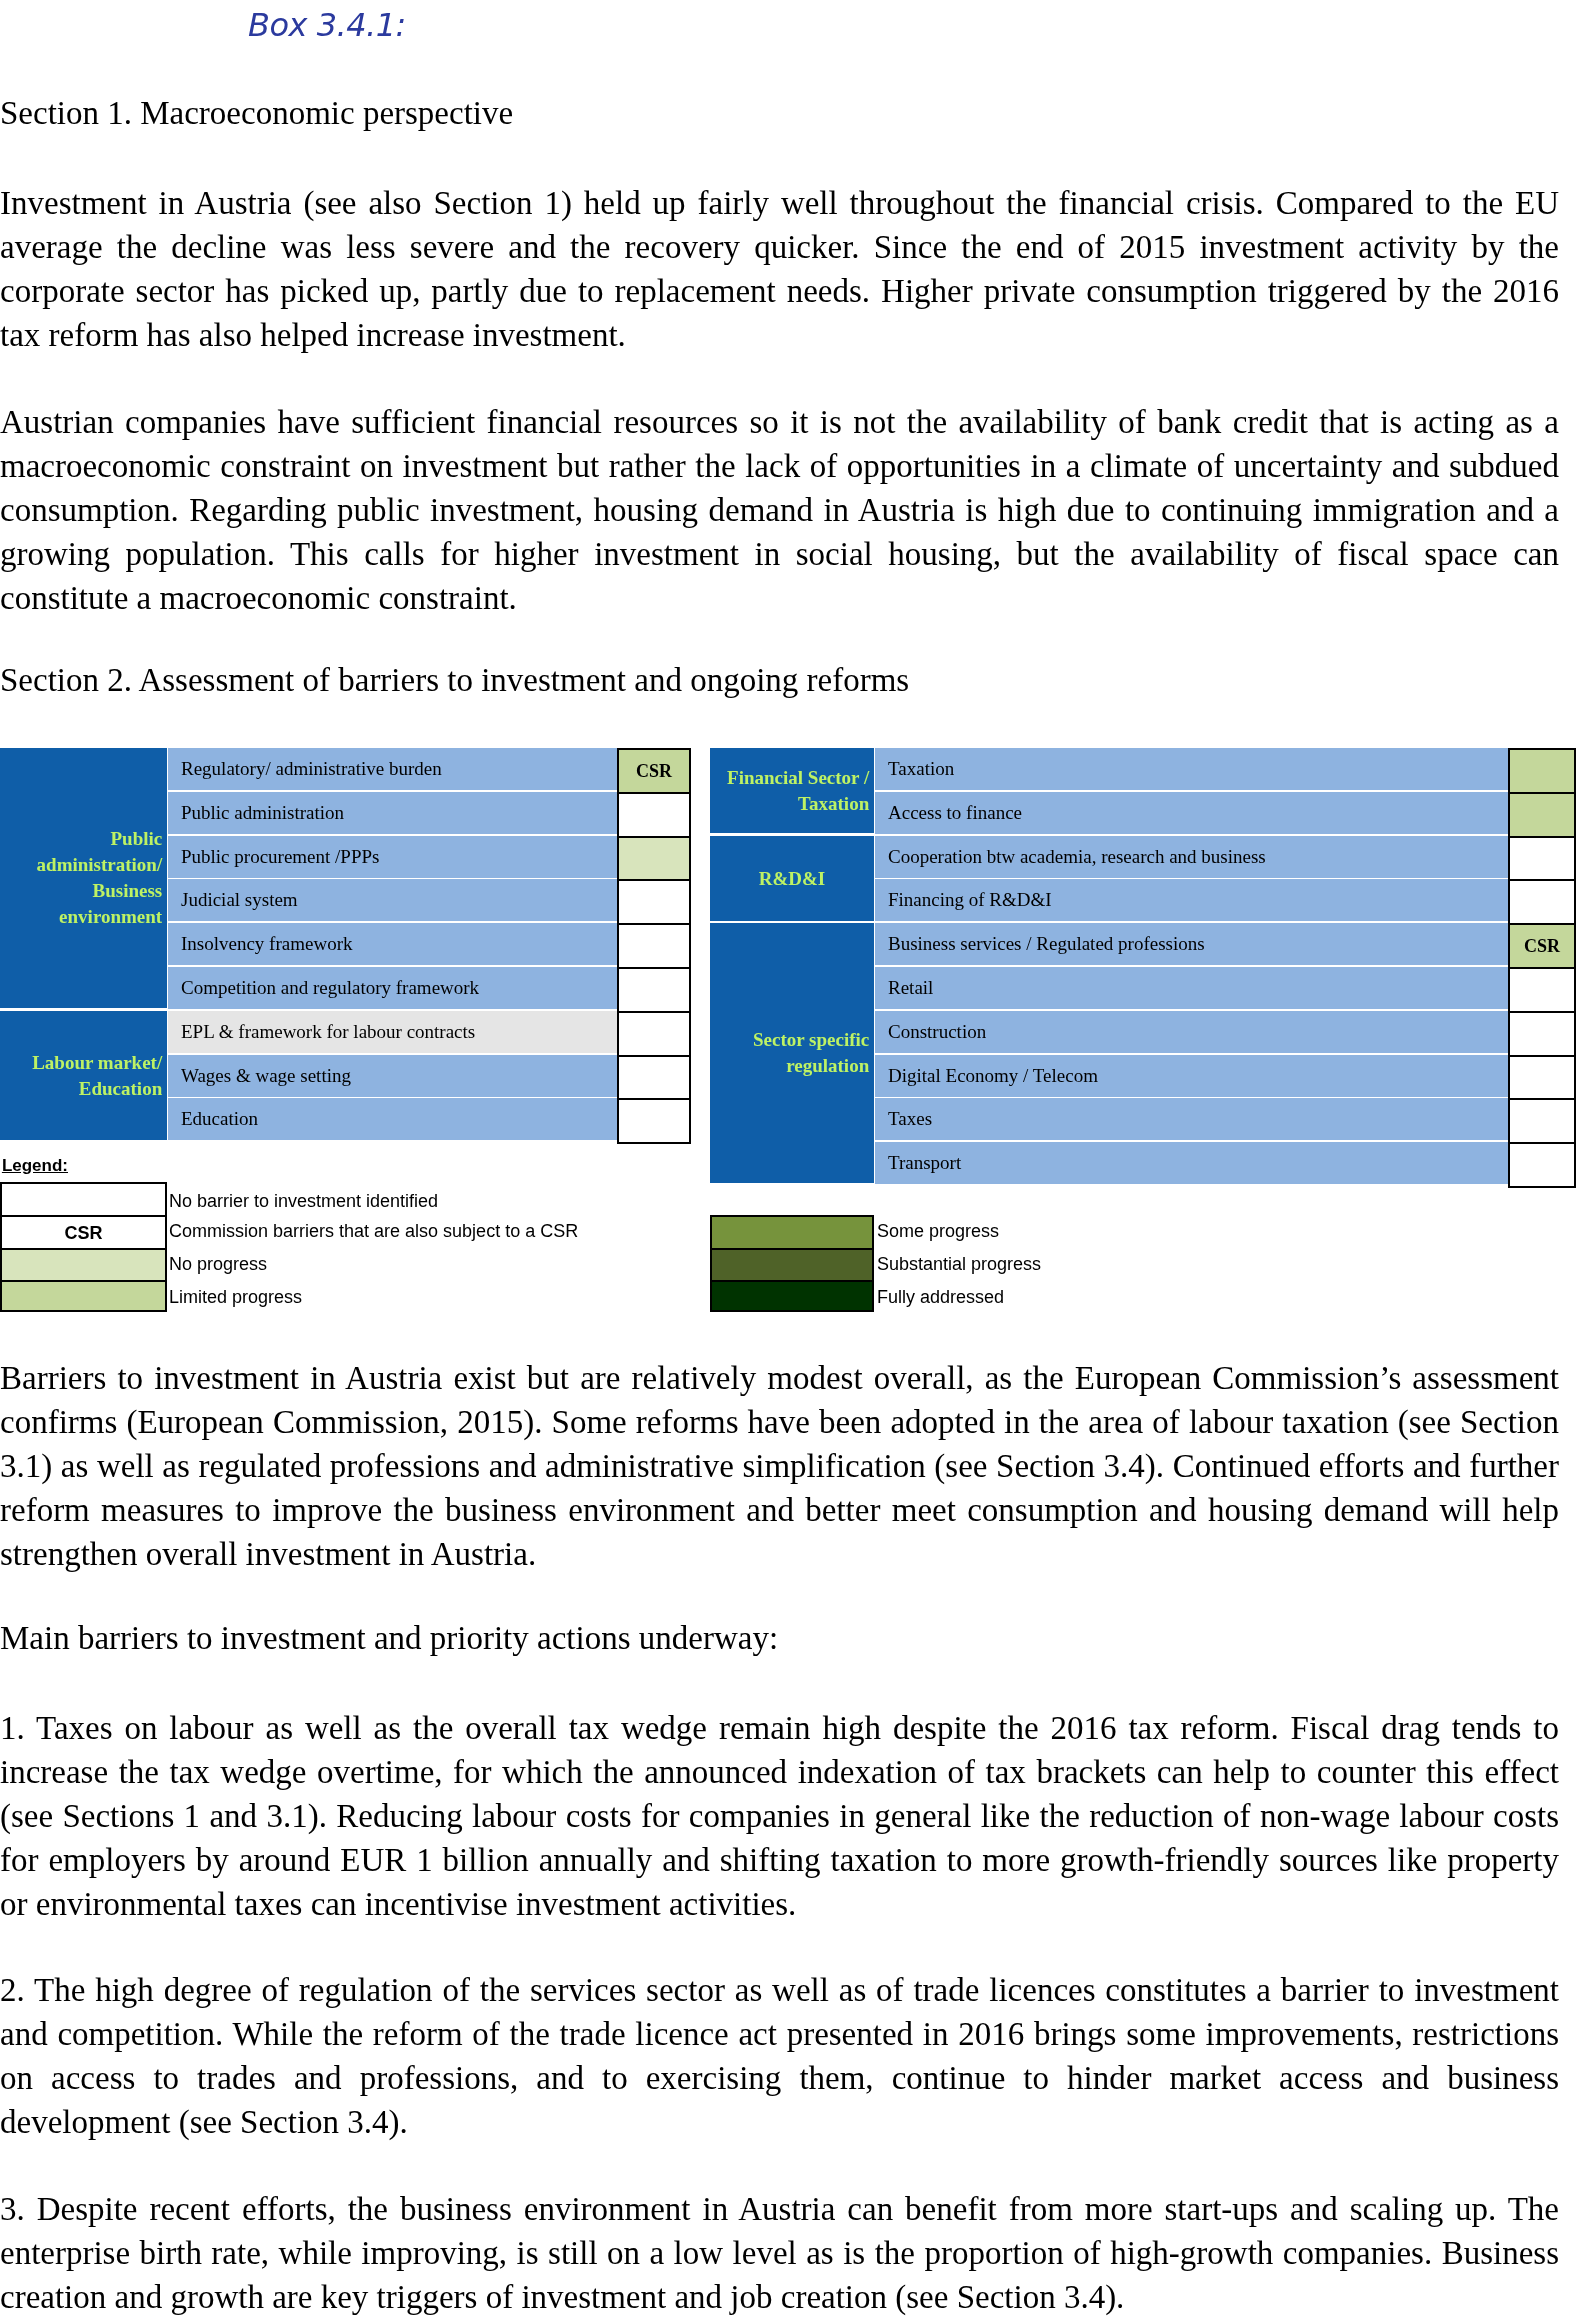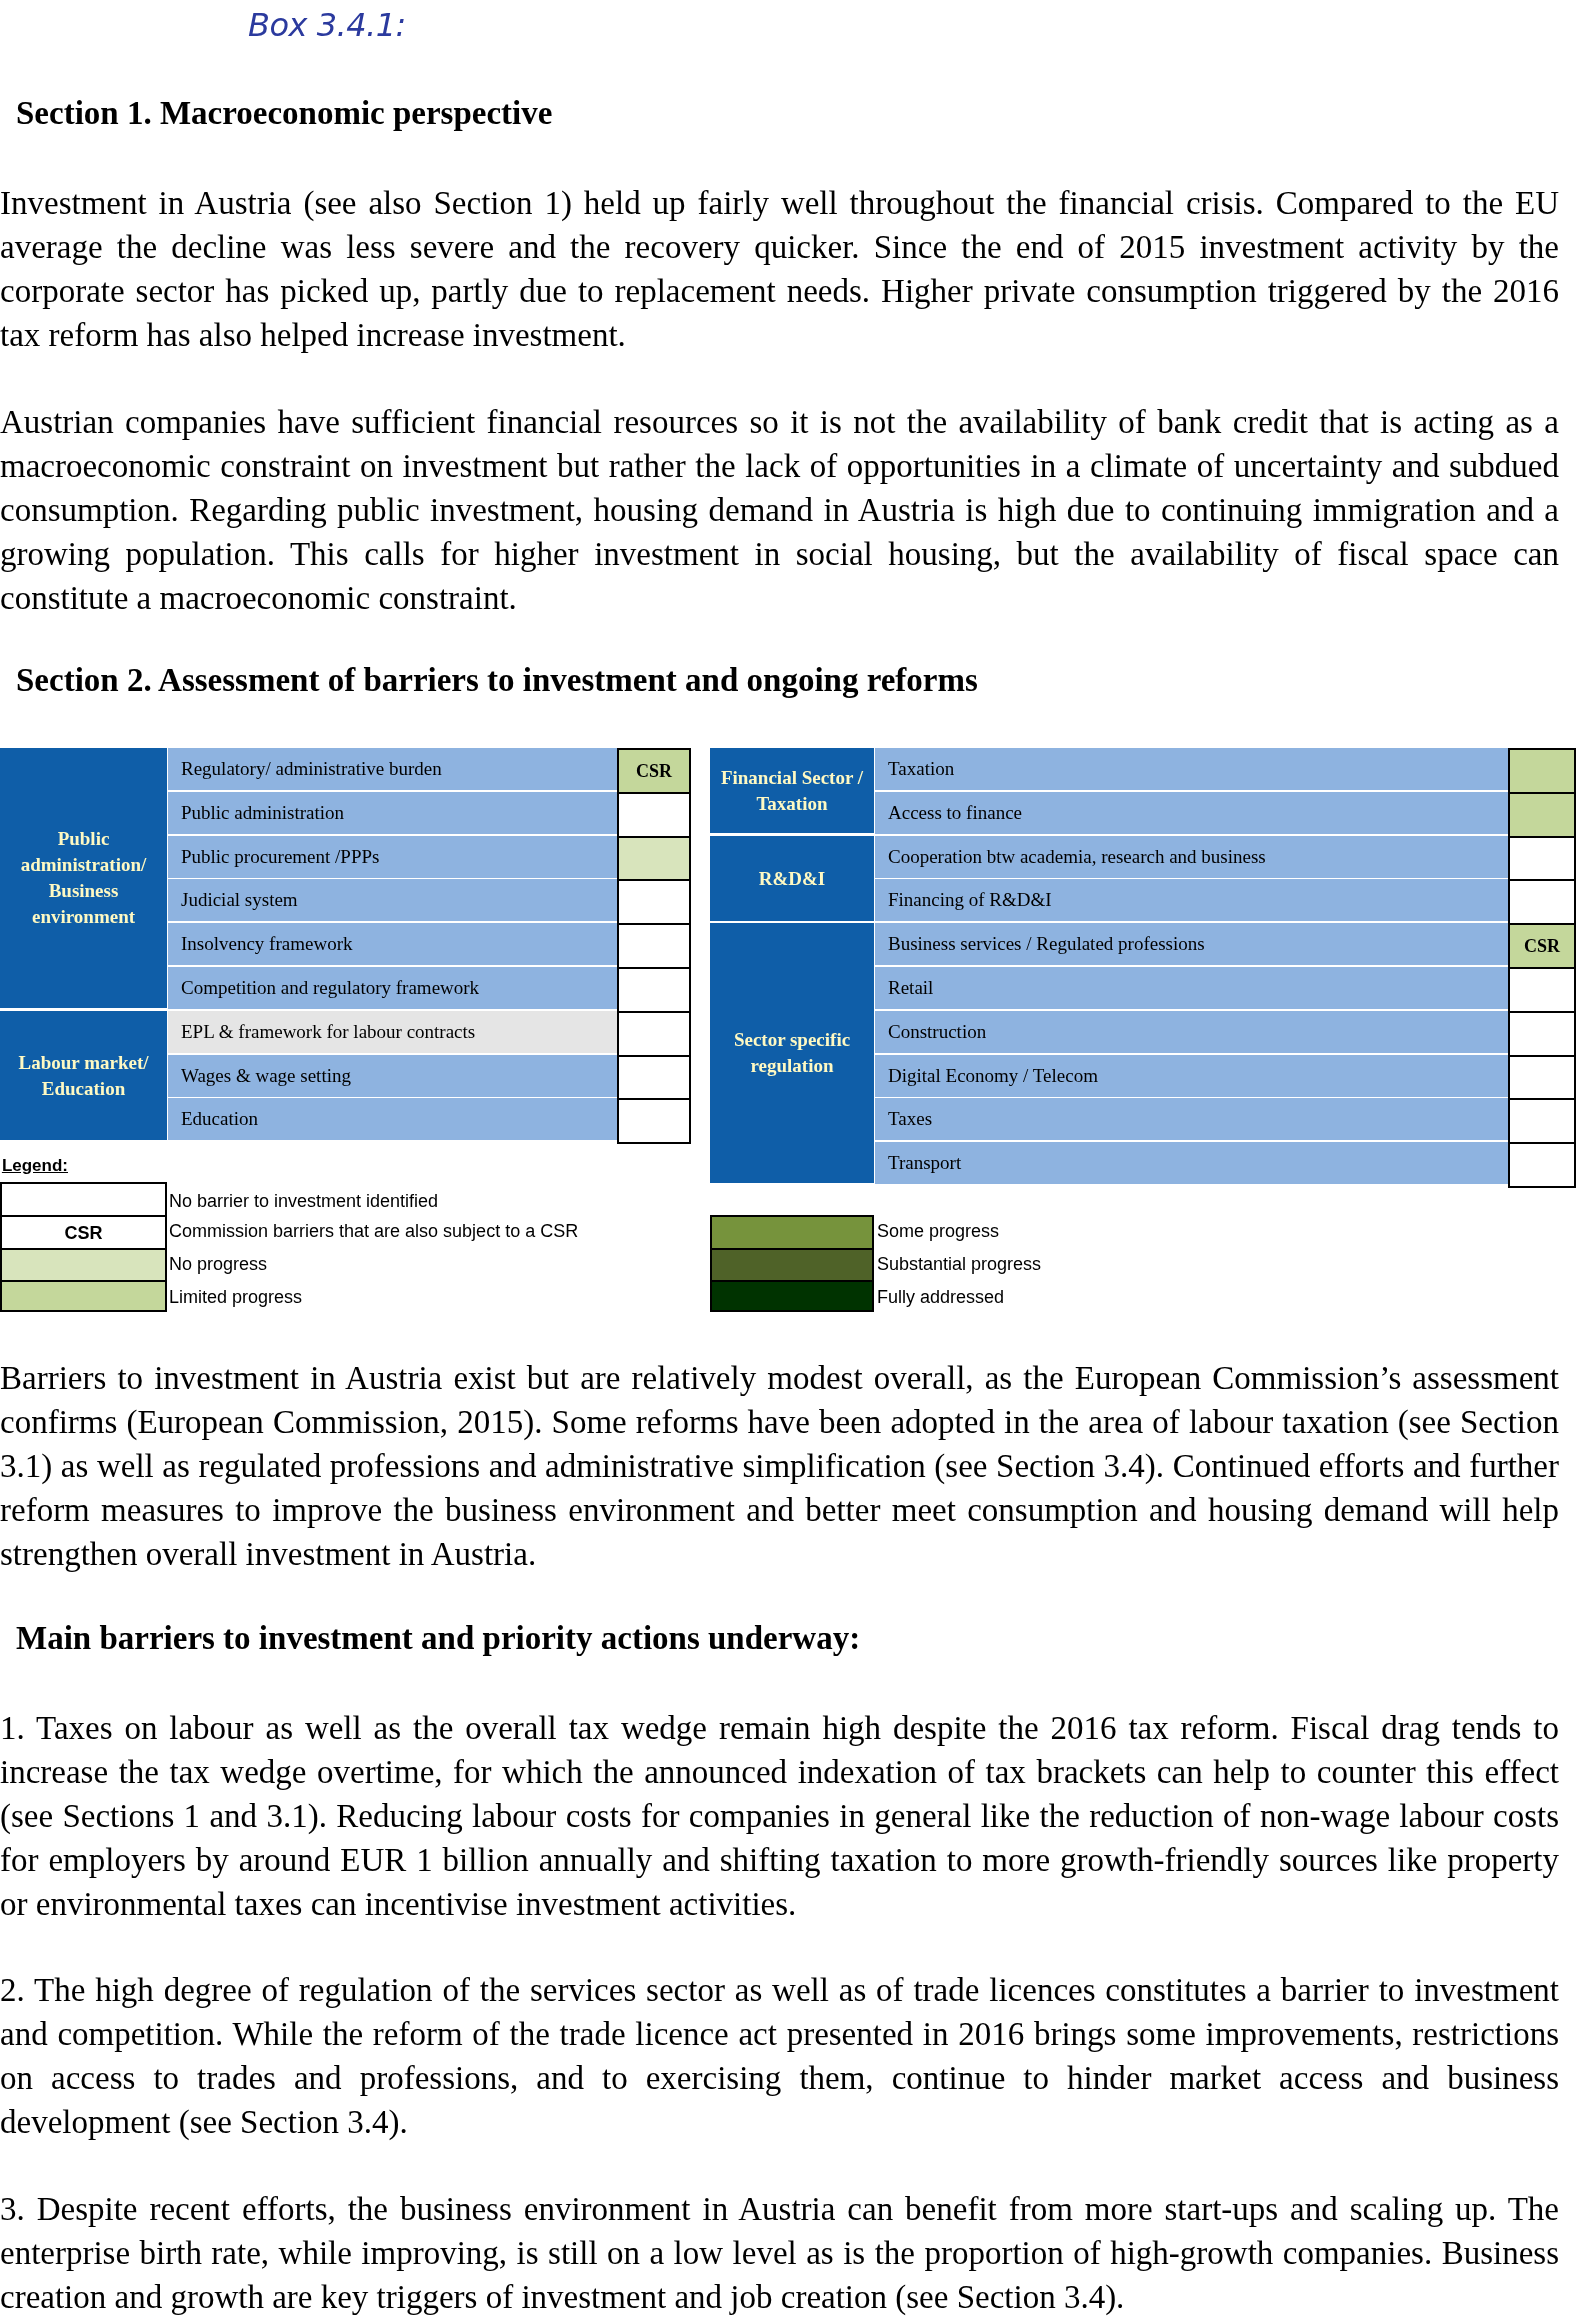--- a/index.html
+++ b/index.html
@@ -1,22 +1,22 @@
 <!DOCTYPE html>
 <html style="font-size:7.6px"><head>
   <meta charset="utf-8">
   <style>
     html,body{margin:0;padding:0;background:#fff;}
     body{width:1578px;height:2319px;position:relative;overflow:hidden;font-family:"Liberation Serif",serif;color:#000;}
     .title{position:absolute;top:5.7px;left:0;width:1578px;height:48px;}
     .title .box{position:absolute;left:248px;top:0;font-family:"DejaVu Sans",sans-serif;font-size:32px;color:#2b3a9e;font-style:italic;letter-spacing:-0.5px;}
     .title .main{position:absolute;left:534px;top:0;font-family:"DejaVu Sans",sans-serif;font-weight:bold;font-size:32px;color:#2b3a9e;letter-spacing:-0.5px;}
-    .h{position:absolute;left:0;font-weight:bold;font-size:33px;padding-left:16px;}
+    .h{position:absolute;left:0;font-weight:normal;font-size:33px;}
     .p{position:absolute;left:0;width:1559px;font-size:33px;line-height:44px;text-align:justify;}
-    .grp{position:absolute;background:#0f5ea8;color:#fef9c3;font-weight:bold;font-size:19px;display:flex;align-items:center;justify-content:center;text-align:center;line-height:26px;box-sizing:border-box;padding:0 4.8px;}
+    .grp{position:absolute;background:#0f5ea8;color:#bef264;font-weight:bold;font-size:19px;display:flex;align-items:center;justify-content:center;text-align:right;line-height:26px;box-sizing:border-box;padding:0 4.8px;}
     .row{position:absolute;background:#8eb3e0;font-size:19px;display:flex;align-items:center;padding-left:13px;box-sizing:border-box;border-bottom:2.4px solid #fff;}
     .cell{position:absolute;box-sizing:border-box;border:2.4px solid #000;display:flex;align-items:center;justify-content:center;font-weight:bold;font-size:18px;background:#fff;}
     .lg{position:absolute;font-family:"Liberation Sans",sans-serif;font-size:18px;}
     .sw{position:absolute;box-sizing:border-box;border:2.4px solid #000;display:flex;align-items:center;justify-content:center;font-family:"Liberation Sans",sans-serif;font-weight:bold;font-size:18px;}
   </style>
 </head>
 <body>
 
 <div class="title">
   <span class="box">Box 3.4.1:</span>

